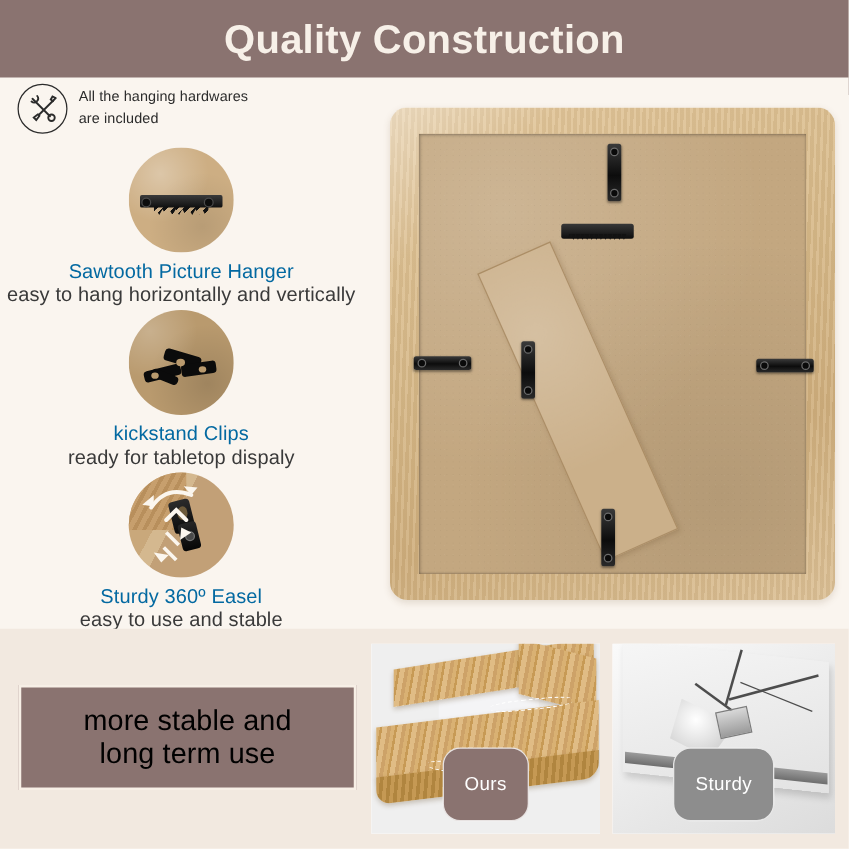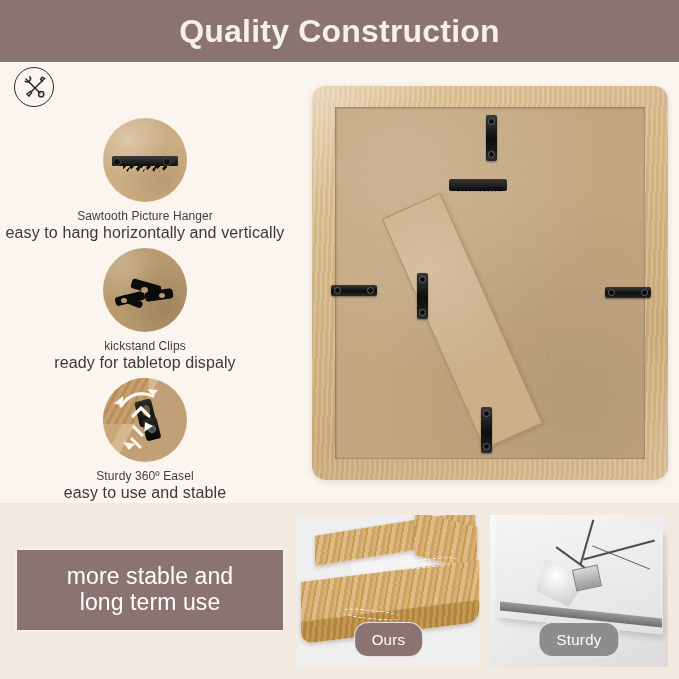--- a/index.html
+++ b/index.html
@@ -141,21 +141,21 @@
     position:absolute; left:39px; top:27px; width:8px; height:11px;
     border-radius:50%; background:#6d5a3a;
   }
   .clip-dot2 {
     position:absolute; left:45px; top:47px; width:8px; height:8px;
     border-radius:50%; background:#4a4a4a; border:1px solid #777;
   }
   .arrow-svg { position:absolute; left:0; top:0; }
 
   .feat-title {
-    margin-top:7px; font-size:12px; color:#404040; letter-spacing:.1px;text-align:center;
+    margin-top:7px; font-size:16px; color:#0369a1; letter-spacing:.1px;text-align:center;
   }
   .feat-sub {
     margin-top:1px; font-size:16px; color:#3a3a3a; letter-spacing:.1px;
   }
 
   
   .frame-wrap {
     position:absolute; left:312px; top:86px; width:356px; height:394px;
   }
   .frame-outer {
@@ -233,36 +233,36 @@
     background:#f2e9e0;
   }
   .promo-box {
     position:absolute; left:15px; top:45px; width:270px; height:84px;
     background:#8a7370;
     border:2.5px solid #f7efe6;
     display:flex; align-items:center; justify-content:center;
     text-align:center;
   }
   .promo-text {
-    color:#ffffff; font-size:23px; line-height:1.12; white-space:pre-line;
+    color:#000000; font-size:23px; line-height:1.12; white-space:pre-line;
     letter-spacing:.1px;
   }
 
   .compare {
     position:absolute; left:297px; top:12px;
     display:flex; gap:10px;
   }
   .cmp-card {
     position:relative; width:183px; height:152px;
     background:#fff; overflow:hidden;
   }
   .cmp-card.others { width:178px; }
   .cmp-badge {
     position:absolute; left:50%; transform:translateX(-50%); bottom:10px;
-    padding:8px 17px; border-radius:14px;
+    padding:20px 17px; border-radius:14px;
     color:#fff; font-size:15px; letter-spacing:.3px;
     border:1.5px solid rgba(255,255,255,.8);
   }
   .badge-ours   { background:#8a7370; }
   .badge-others { background:#8d8d8d; }
 
   
   .ours-art { position:absolute; inset:0; background:#efefef; }
   .oak {
     position:absolute;
@@ -340,20 +340,22 @@
         <g stroke="#2b2b2b" stroke-width="1.5" fill="none" stroke-linecap="round">
           <path d="M4 4 L18 18"></path>
           <path d="M3.2 6.2 a3.2 3.2 0 0 0 4.6 -4.4"></path>
           <circle cx="19.2" cy="19.2" r="2.6"></circle>
           <path d="M22 4 L9 17"></path>
           <path d="M22.6 3.4 L20 2.2 L18.6 4.6 L20.4 6"></path>
           <path d="M9.6 17.6 L7 21 L5 19 L8.4 16.4"></path>
         </g>
       </svg>
     </div>
+    <div class="badge-text">All the hanging hardwares
+are included</div>
   </div>
 
   <div class="feature feature-1">
     <div class="feat-circle swatch-saw">
       <div class="saw-bar"></div>
       <div class="saw-teeth"></div>
       <div class="saw-eye l"></div>
       <div class="saw-eye r"></div>
     </div>
     <div class="feat-title">Sawtooth Picture Hanger</div>

